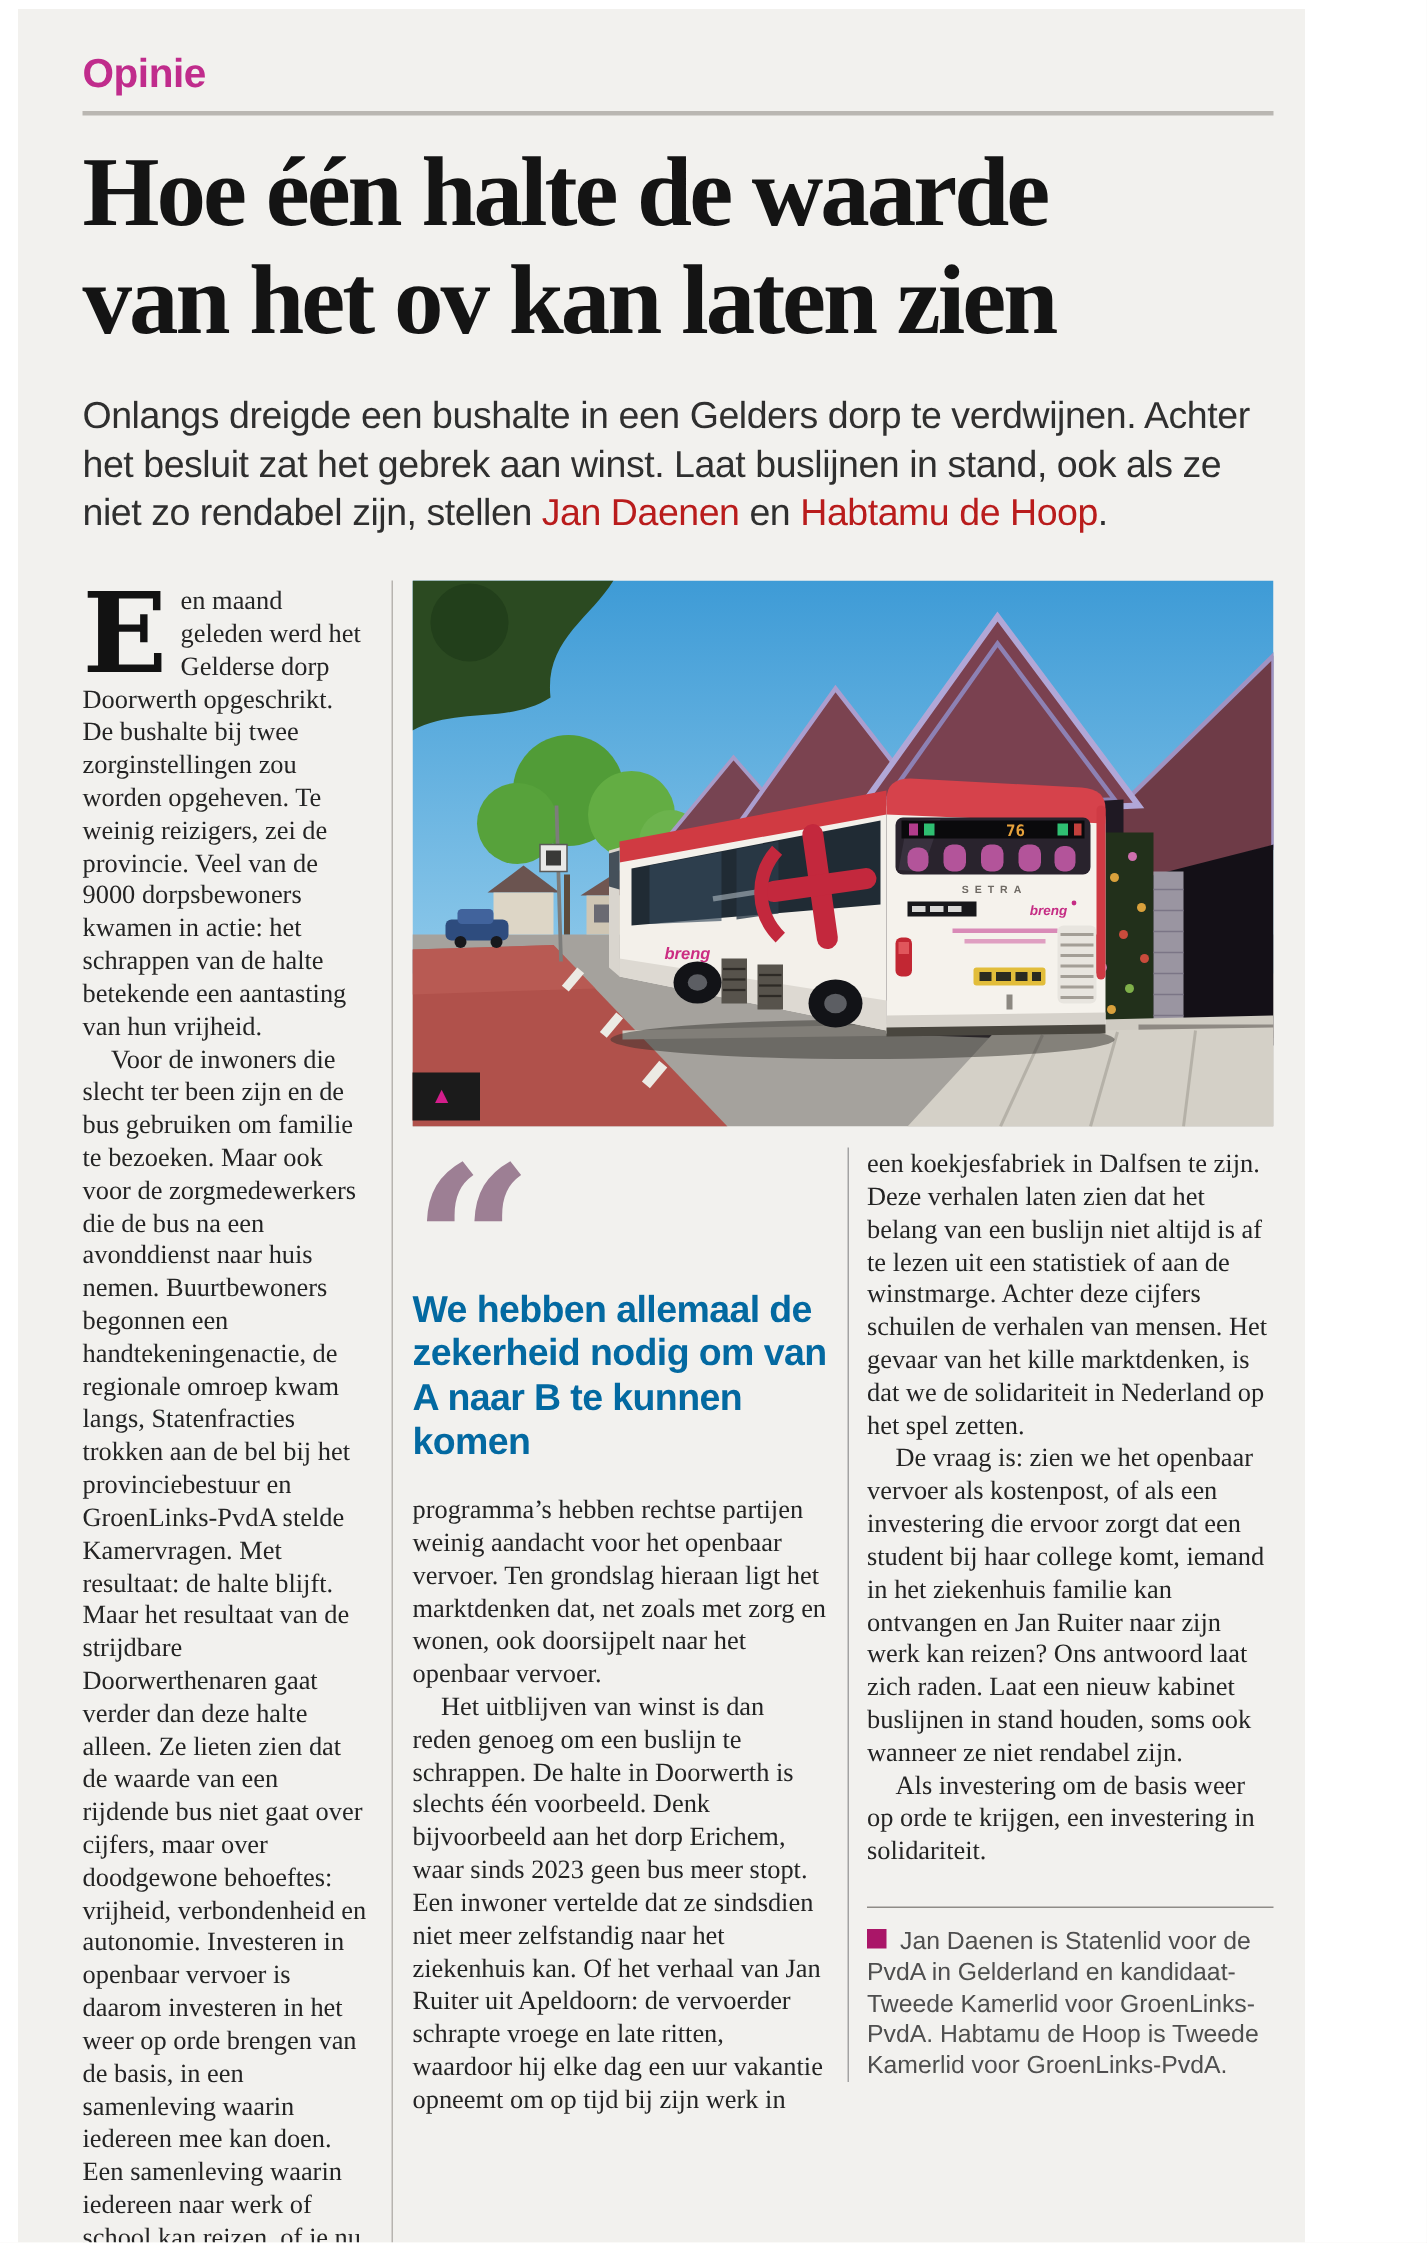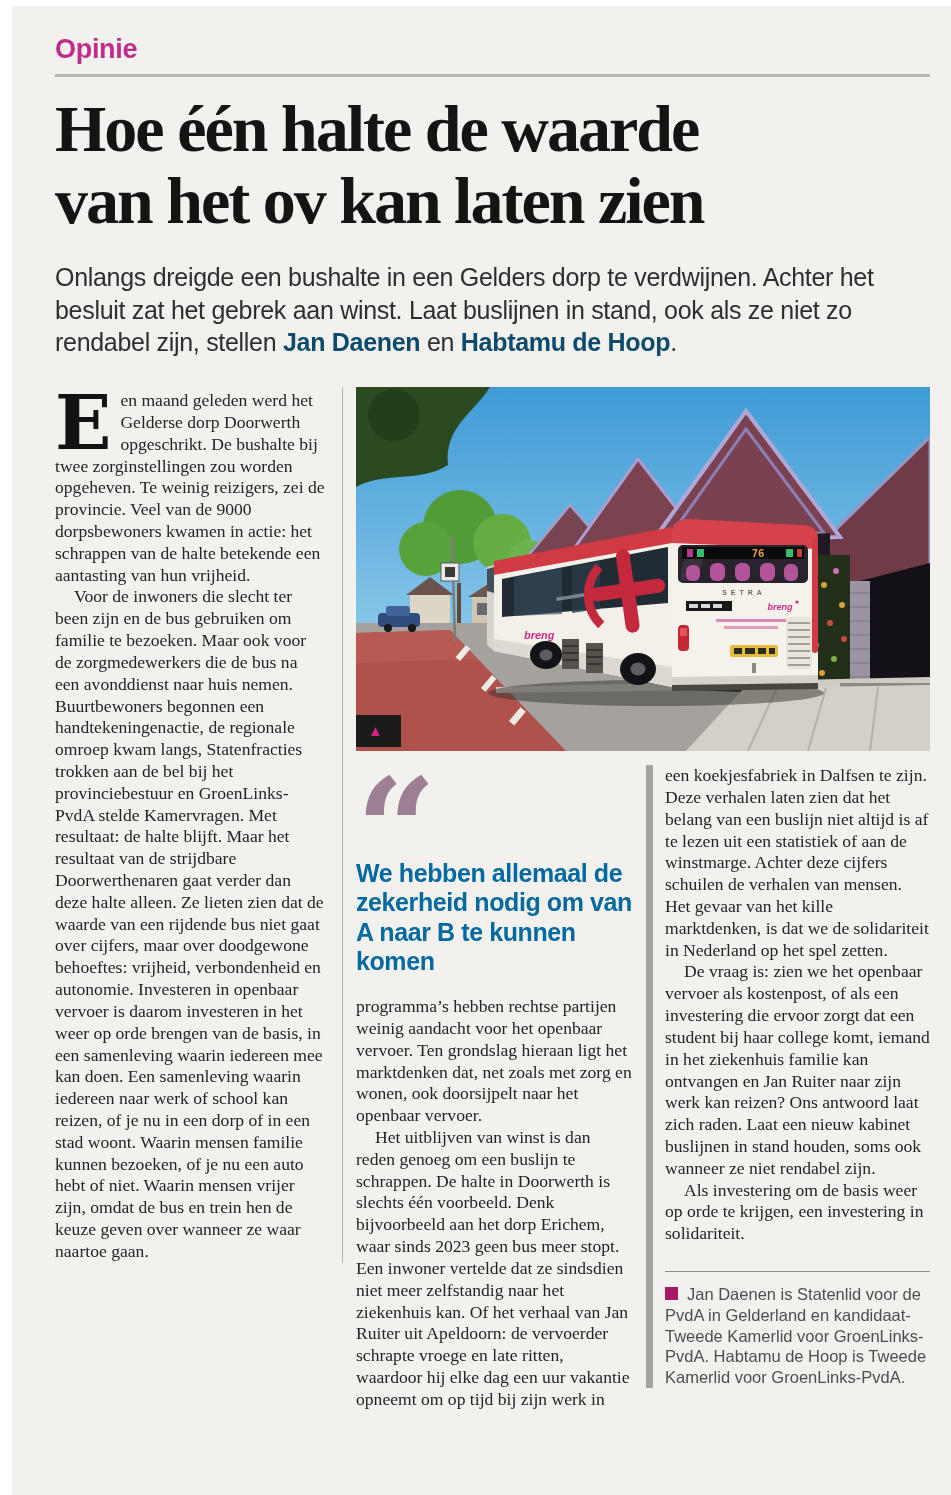--- a/index.html
+++ b/index.html
@@ -1,18 +1,18 @@
 <!DOCTYPE html>
 <html lang="nl"><head>
 <meta charset="utf-8">
 <style>
   html,body{margin:0;padding:0;background:#ffffff;}
   .page{
     position:relative;
-    width:939px;height:1489px;
+    width:858px;height:1489px;
     margin:6px 0 0 12px;
     background:#f2f1ee;
     box-sizing:border-box;
     padding:30px 21px 0 43px;
     overflow:hidden;
     font-family:"Liberation Serif",serif;
     color:#262626;
   }
   
   .kicker{
@@ -30,21 +30,21 @@
     letter-spacing:-2px;
     color:#141414;
   }
   .intro{
     margin:0 0 28px;
     font:400 25px/1.31 "Liberation Sans",sans-serif;
     letter-spacing:-.3px;
     color:#2f2f2f;
     max-width:872px;
   }
-  .intro b{font-weight:700;color:#0c4a6e;}
+  .intro b{font-weight:400;color:#b91c1c;}
   
   .columns{display:flex;align-items:flex-start;}
   .col{box-sizing:border-box;}
   .col1{width:288px;padding:3px 16px 0 0;border-right:1px solid #b7b4af;}
   .right-block{width:574px;margin-left:13px;}
   .para{
     margin:0;
     font-size:17.6px;
     line-height:1.24;
     color:#242424;
@@ -69,21 +69,21 @@
   .caption-marker{color:#d41e8c;font:700 15px/1 "Liberation Sans",sans-serif;}
   .caption-text{
     color:#ffffff;
     font:700 17.5px/1.1 "Liberation Sans",sans-serif;
     letter-spacing:-.2px;
     white-space:nowrap;
   }
   
   .sub-columns{display:flex;align-items:flex-start;margin-top:14px;}
   .col2{width:290px;padding-right:13px;}
-  .col3{width:284px;padding-left:12px;border-left:7px solid #a3a3a3;}
+  .col3{width:284px;padding-left:12px;border-left:1px solid #a3a3a3;}
   
   .pullquote{margin:2px 0 20px;}
   .quote-mark{
     font:700 140px/0.9 "DejaVu Serif",serif;
     color:#9d7f94;
     height:84px;
     overflow:hidden;
     margin-bottom:8px;
   }
   .quote-text{

